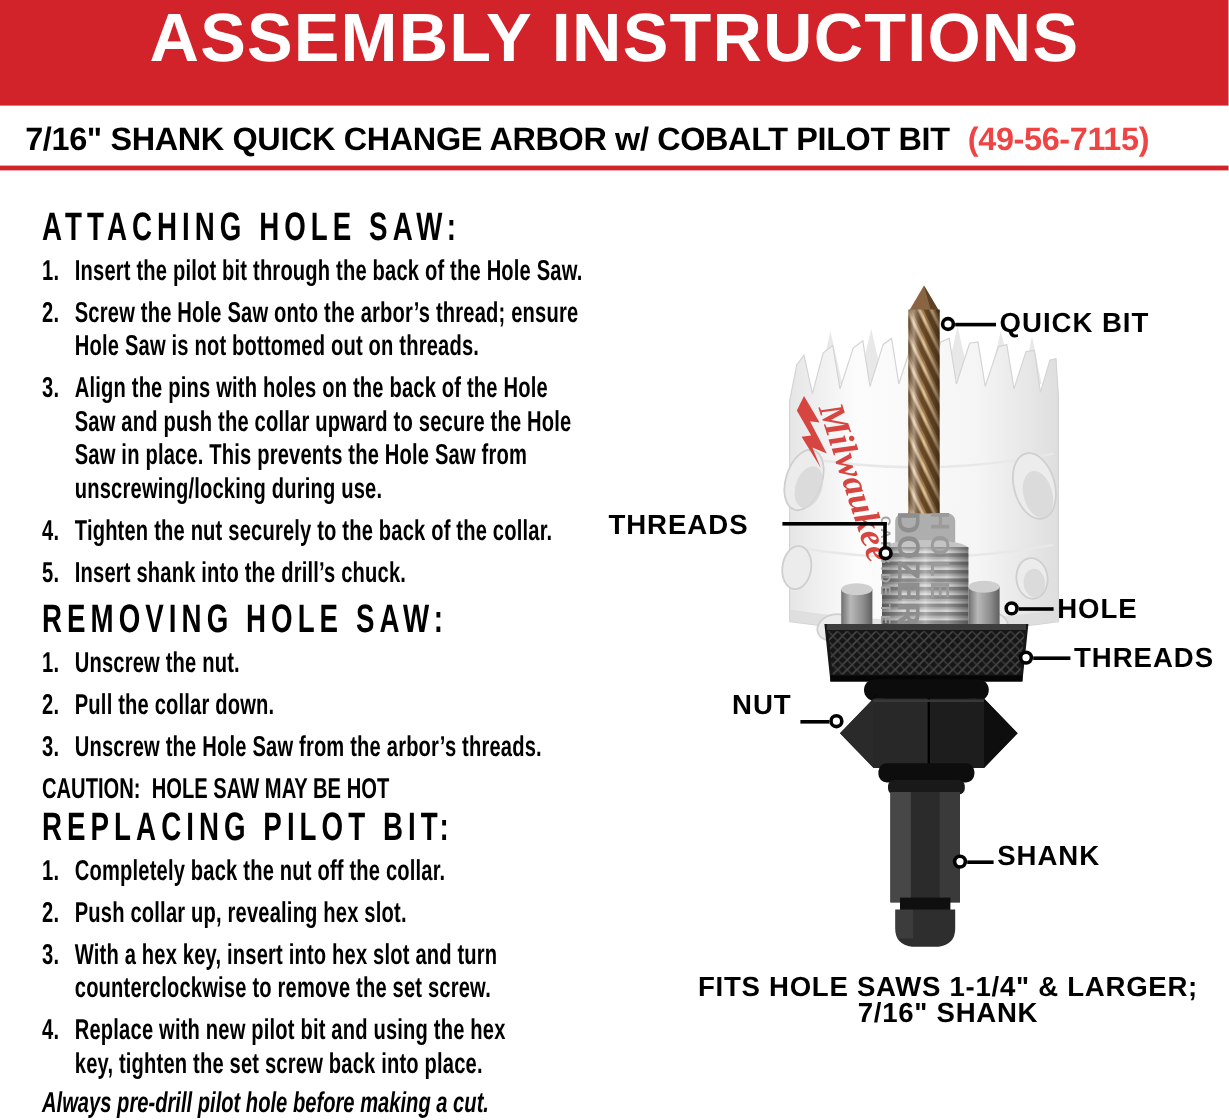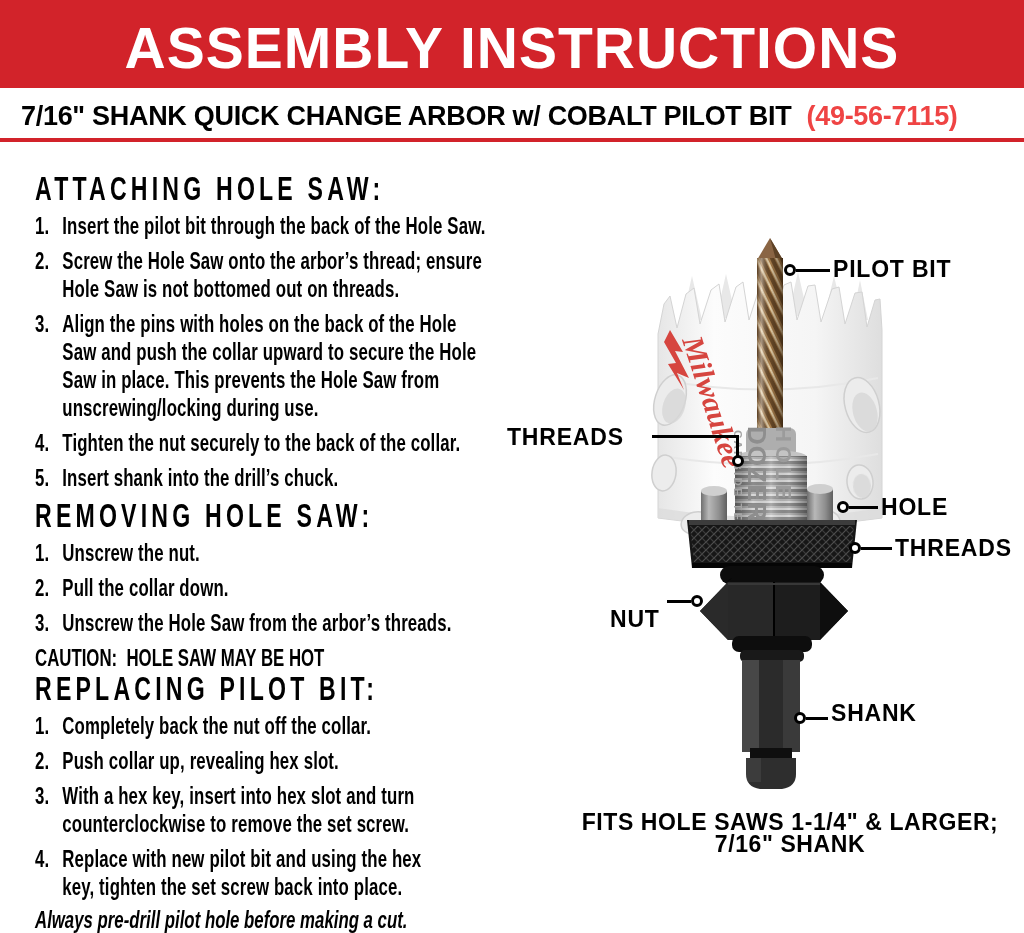--- a/index.html
+++ b/index.html
@@ -1,21 +1,21 @@
 <!DOCTYPE html>
 <html><head>
 <meta charset="utf-8">
 <style>
   html,body{margin:0;padding:0;background:#fff;}
   .page{position:relative;width:1024px;height:933px;background:#ffffff;overflow:hidden;
         font-family:"Liberation Sans",sans-serif;color:#000;}
 
   
   .banner{position:absolute;left:0;top:0;width:1024px;height:88px;background:#d2232a;}
-  .banner h1{margin:16px;text-align:center;color:#fff;font-size:57px;font-weight:bold;
+  .banner h1{margin:0;text-align:center;color:#fff;font-size:57px;font-weight:bold;
              letter-spacing:1px;line-height:64px;}
   .subtitle{position:absolute;left:21px;top:101px;font-size:27px;font-weight:bold;
             letter-spacing:-0.3px;white-space:nowrap;}
   .subtitle .sku{color:#ef4444;margin-left:8px;}
   .red-rule{position:absolute;left:0;top:138px;width:1024px;height:4px;background:#d2232a;}
 
   
   .left-col{position:absolute;left:35px;top:165px;width:720px;
             transform:scaleX(0.70);transform-origin:0 0;padding-top:7px;}
   .sec-h{font-size:33px;line-height:34px;font-weight:bold;letter-spacing:6px;
@@ -234,36 +234,36 @@
         <rect x="212" y="430" width="17" height="92" fill="#474747"></rect>
         <rect x="253" y="430" width="17" height="92" fill="#3a3a3a"></rect>
         <rect x="220" y="518" width="42" height="12" fill="#0f0f0f"></rect>
         <path d="M216,528 L266,528 L266,544 Q266,557 252,559 L230,559 Q216,557 216,544 Z" fill="#2e2e2e"></path>
         <rect x="216" y="528" width="15" height="24" fill="rgba(255,255,255,0.07)"></rect>
       </g>
     </svg>
 
     <div class="dot" style="left:784px;top:264px"></div>
     <div class="lead" style="left:796px;top:269px;width:34px"></div>
-    <div class="dlabel" style="left:833px;top:256px">PILOT BIT</div>
+    <div class="dlabel" style="left:833px;top:256px">QUICK BIT</div>
 
     <div class="dlabel" style="left:507px;top:424px">THREADS</div>
     <div class="lead" style="left:652px;top:435px;width:87px"></div>
     <div class="leadv" style="left:736px;top:435px;height:21px"></div>
     <div class="dot" style="left:732px;top:455px"></div>
 
     <div class="dot" style="left:837px;top:501px"></div>
     <div class="lead" style="left:849px;top:506px;width:29px"></div>
     <div class="dlabel" style="left:881px;top:494px">HOLE</div>
 
     <div class="dot" style="left:849px;top:542px"></div>
     <div class="lead" style="left:861px;top:547px;width:31px"></div>
     <div class="dlabel" style="left:895px;top:535px">THREADS</div>
 
-    <div class="dlabel" style="left:610px;top:606px">NUT</div>
+    <div class="dlabel" style="left:610px;top:574px">NUT</div>
     <div class="lead" style="left:667px;top:600px;width:24px"></div>
     <div class="dot" style="left:691px;top:595px"></div>
 
     <div class="dot" style="left:794px;top:712px"></div>
     <div class="lead" style="left:806px;top:717px;width:22px"></div>
     <div class="dlabel" style="left:831px;top:700px">SHANK</div>
 
     <div class="caption">
       <div>FITS HOLE SAWS 1-1/4" &amp; LARGER;</div>
       <div>7/16" SHANK</div>

